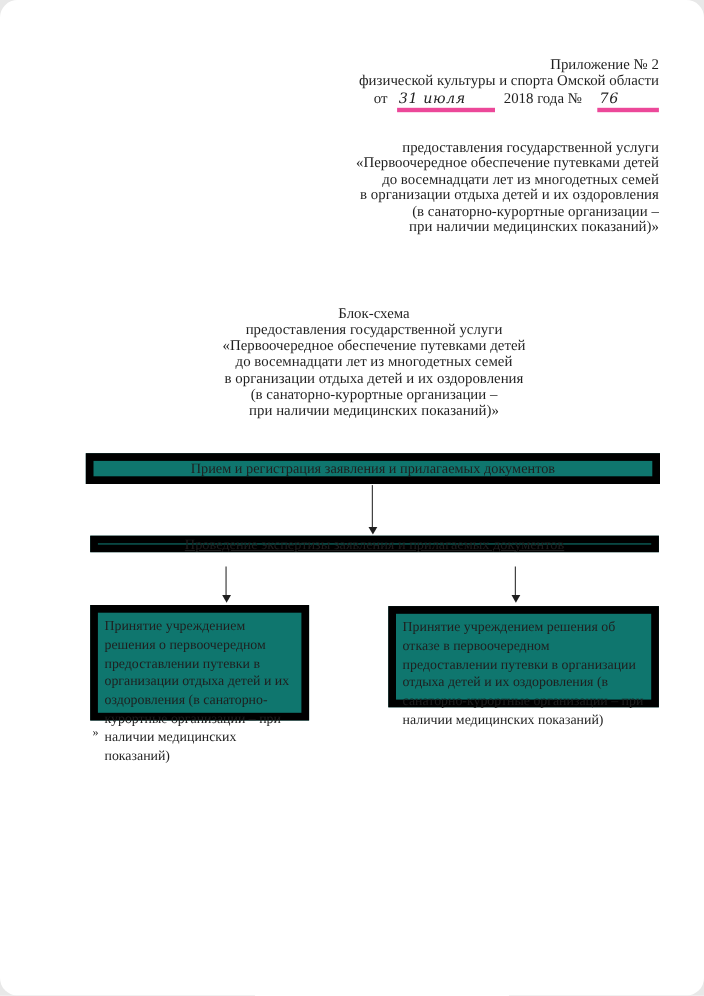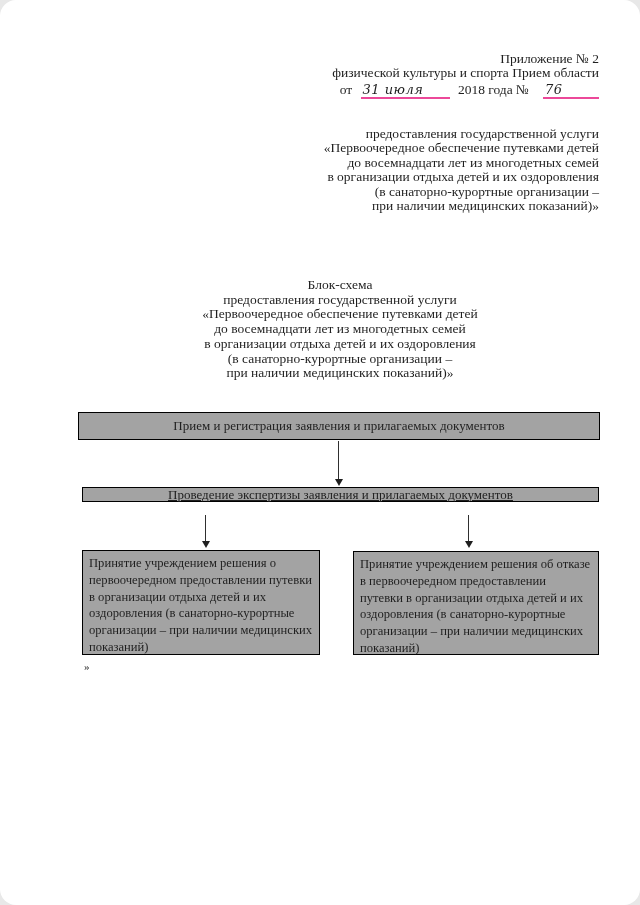--- a/index.html
+++ b/index.html
@@ -30,21 +30,21 @@
     top: 127px;
     right: 41px;
     text-align: right;
     font-size: 13.5px;
     line-height: 14.4px;
     white-space: nowrap;
   }
   .date-line { margin-top: 2px; }
   .underline {
     display: inline-block;
-    border-bottom: 2px solid #ec4899;
+    border-bottom: 4px solid #ec4899;
     text-align: left;
     vertical-align: baseline;
   }
   .u-date { min-width: 87px; margin: 0 5px; padding-left: 2px; }
   .u-num  { min-width: 54px; margin-left: 14px; padding-left: 2px; }
   .hw {
     font-style: italic;
     font-family: "DejaVu Serif", serif;
     font-size: 13px;
     letter-spacing: 0.5px;
@@ -58,36 +58,36 @@
     width: 600px;
     text-align: center;
     font-weight: normal;
     font-size: 13.5px;
     line-height: 14.7px;
   }
 
   
   .fbox {
     position: absolute;
-    border: 1px solid #000000;
+    border: 7px solid #000000;
     box-sizing: border-box;
-    background: #a3a3a3;
+    background: #0f766e;
   }
   .fbox-center {
     display: flex;
     align-items: center;
     justify-content: center;
     text-align: center;
     font-size: 13px;
   }
   #box1 { left: 78px;  top: 412px; width: 522px; height: 28px; }
   #box2 { left: 82px;  top: 487px; width: 517px; height: 15px; text-decoration: underline; }
-  #box3 { left: 82px;  top: 550px; width: 238px; height: 105px;
+  #box3 { left: 82px;  top: 550px; width: 199px; height: 105px;
           padding: 4px 6px; font-size: 12.6px; line-height: 16.8px; }
-  #box4 { left: 353px; top: 551px; width: 246px; height: 104px;
+  #box4 { left: 353px; top: 551px; width: 246px; height: 92px;
           padding: 4px 6px; font-size: 12.6px; line-height: 16.8px; }
 
   .vline { position: absolute; width: 1px; background: #2f2f2f; }
   #line1 { left: 338px; top: 441px; height: 39px; }
   #line2 { left: 205px; top: 515px; height: 27px; }
   #line3 { left: 468px; top: 515px; height: 27px; }
 
   .ahead {
     position: absolute;
     width: 0; height: 0;
@@ -107,21 +107,21 @@
     color: #2a2a2a;
   }
 </style>
 </head>
 <body>
 
 <div class="page">
 
   <div class="header-right">
     <div>Приложение № 2</div>
-    <div>физической культуры и спорта Прием области</div>
+    <div>физической культуры и спорта Омской области</div>
     <div class="date-line">
       <span>от</span>
       <span class="underline u-date"><span class="hw">31 июля</span></span>
       <span>2018 года</span>
       <span>№</span><span class="underline u-num"><span class="hw">76</span></span>
     </div>
   </div>
 
   <div class="subheader-right">
     <div>предоставления государственной услуги</div>

